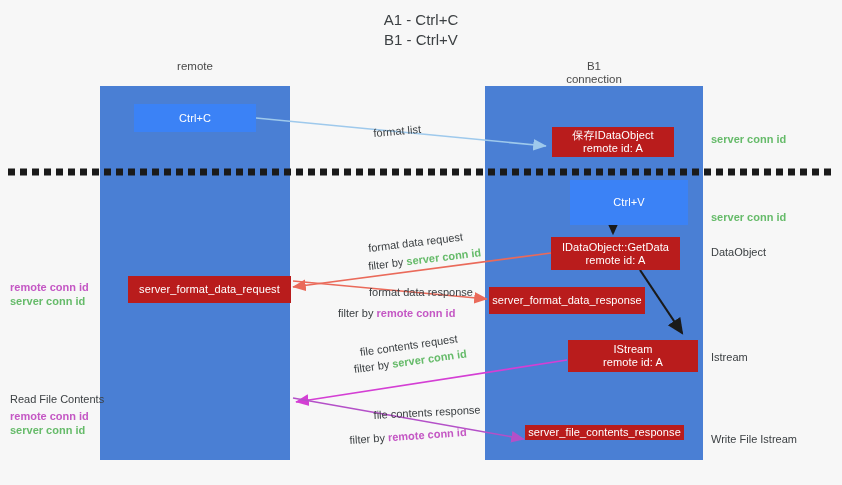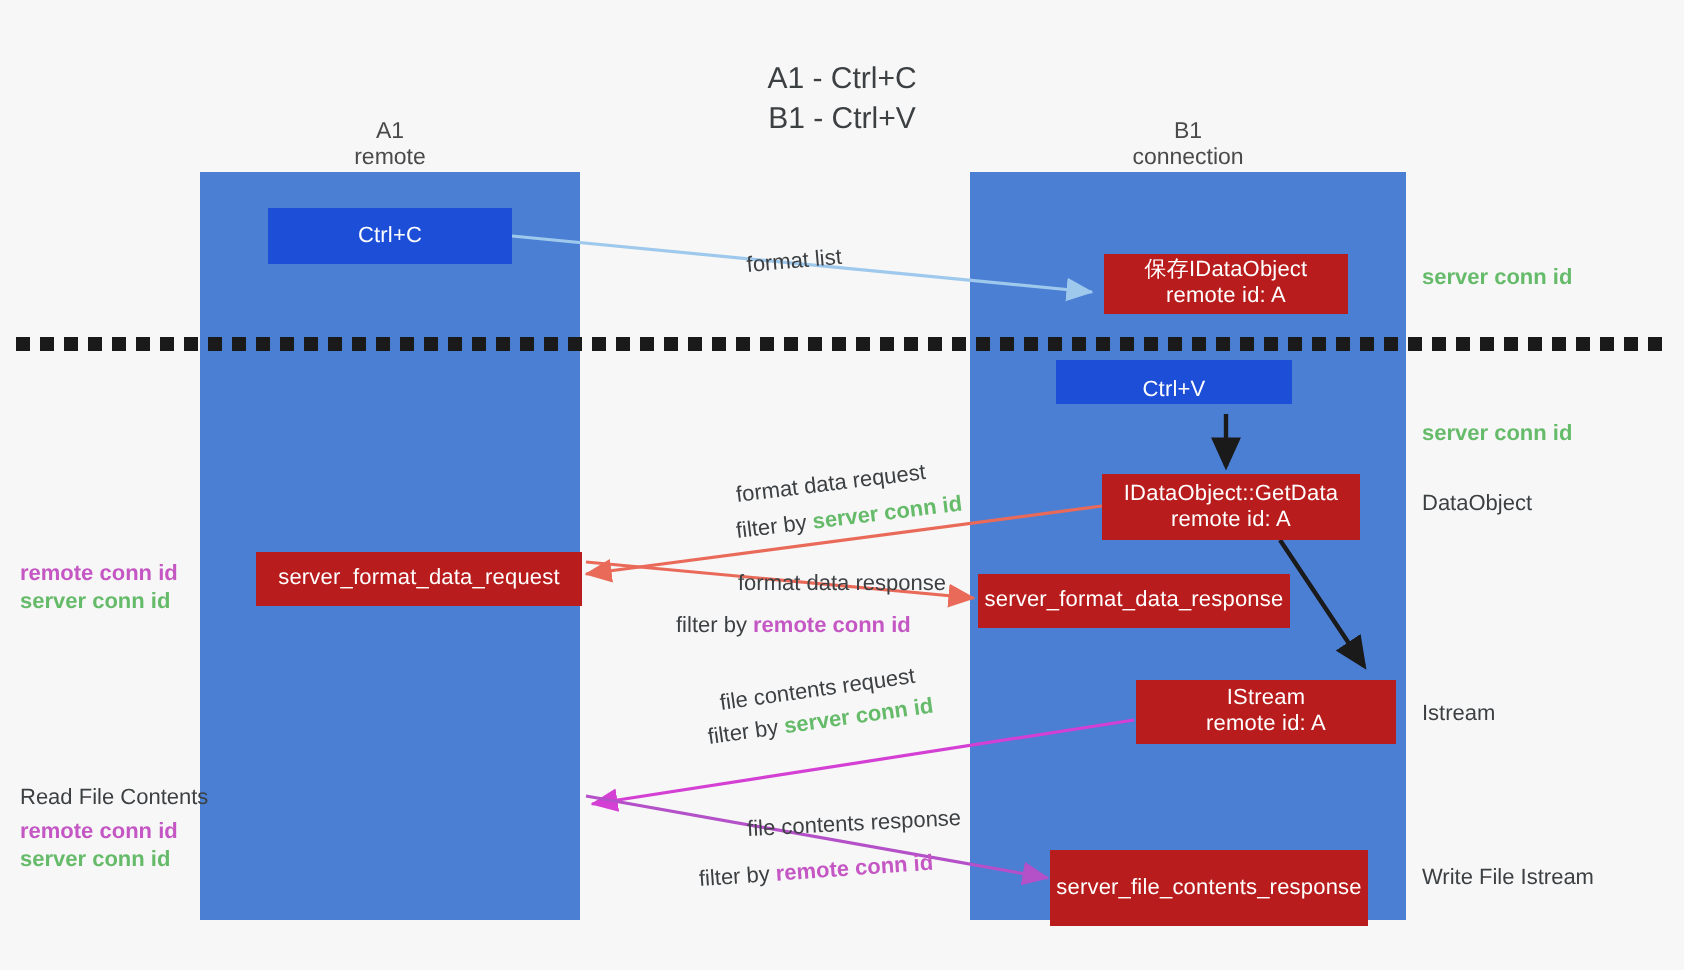--- a/index.html
+++ b/index.html
@@ -24,21 +24,20 @@
 
   
   #title-block {
     position: absolute;
     left: 0; top: 10px;
     width: 842px;
     text-align: center;
     font-size: 15px;
     line-height: 20px;
     color: #3c4043;
-    margin-top: 20px;
   }
 
   
   .lane-header {
     position: absolute;
     text-align: center;
     font-size: 11.5px;
     line-height: 13px;
     color: #4a4a4a;
   }
@@ -56,21 +55,21 @@
     display: flex;
     flex-direction: column;
     align-items: center;
     justify-content: center;
     text-align: center;
     color: #ffffff;
     font-size: 11px;
     line-height: 13px;
     letter-spacing: 0.1px;
   }
-  .node.green { background: #1d4ed8; }
+  .node.green { background: #3b82f6; }
   .node.orange { background: #b91c1c; }
   .node .l2 { display: block; }
 
   
   .lbl {
     position: absolute;
     font-size: 11px;
     line-height: 14px;
     white-space: nowrap;
     color: #3c4043;
@@ -96,21 +95,20 @@
 <body>
 
 <div id="stage">
 
   <div id="title-block">
     <div>A1 - Ctrl+C</div>
     <div>B1 - Ctrl+V</div>
   </div>
 
   <div class="lane-header" style="left:100px; top:60px; width:190px;">
-    <div>A1</div>
     <div>remote</div>
   </div>
   <div class="lane-header" style="left:485px; top:60px; width:218px;">
     <div>B1</div>
     <div>connection</div>
   </div>
 
   <div class="lane" style="left:100px; top:86px; width:190px; height:374px;"></div>
   <div class="lane" style="left:485px; top:86px; width:218px; height:374px;"></div>
 
@@ -152,21 +150,21 @@
 
   <div class="node green" style="left:134px; top:104px; width:122px; height:28px;">
     <span>Ctrl+C</span>
   </div>
 
   <div class="node orange" style="left:552px; top:127px; width:122px; height:30px;">
     <span>保存IDataObject</span>
     <span class="l2">remote id: A</span>
   </div>
 
-  <div class="node green" style="left:528px; top:180px; width:118px; height:22px;justify-content:flex-end;">
+  <div class="node green" style="left:570px; top:180px; width:118px; height:45px;">
     <span>Ctrl+V</span>
   </div>
 
   <div class="node orange" style="left:551px; top:237px; width:129px; height:33px;">
     <span>IDataObject::GetData</span>
     <span class="l2">remote id: A</span>
   </div>
 
   <div class="node orange" style="left:489px; top:287px; width:156px; height:27px;">
     <span>server_format_data_response</span>
@@ -175,21 +173,21 @@
   <div class="node orange" style="left:128px; top:276px; width:163px; height:27px;">
     <span>server_format_data_request</span>
   </div>
 
   <div class="node orange" style="left:568px; top:340px; width:130px; height:32px;">
     <span>IStream</span>
     <span class="l2">remote id: A</span>
   </div>
 
 
-  <div class="node orange" style="left:525px; top:425px; width:159px; height:38px;">
+  <div class="node orange" style="left:525px; top:425px; width:159px; height:15px;">
     <span>server_file_contents_response</span>
   </div>
 
   <div class="lbl rot" style="left:374px; top:126px; transform:rotate(-5deg);">format list</div>
 
   <div class="lbl rot" style="left:369px; top:241px; transform:rotate(-7deg);">format data request</div>
   <div class="stack rot" style="left:369px; top:259px; transform:rotate(-7deg);">
     <span class="d">filter by </span><span class="g">server conn id</span>
   </div>
 

